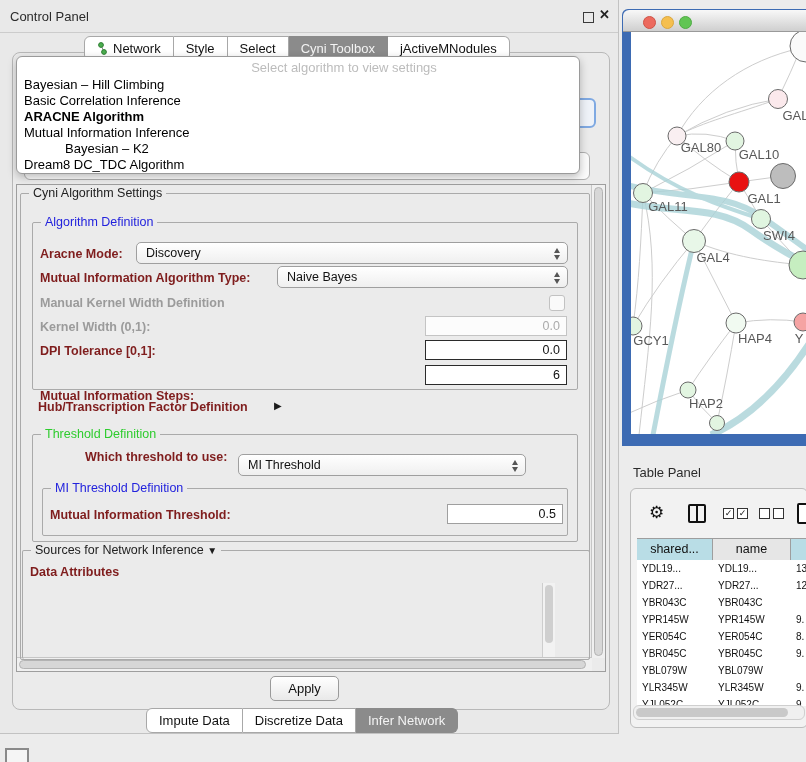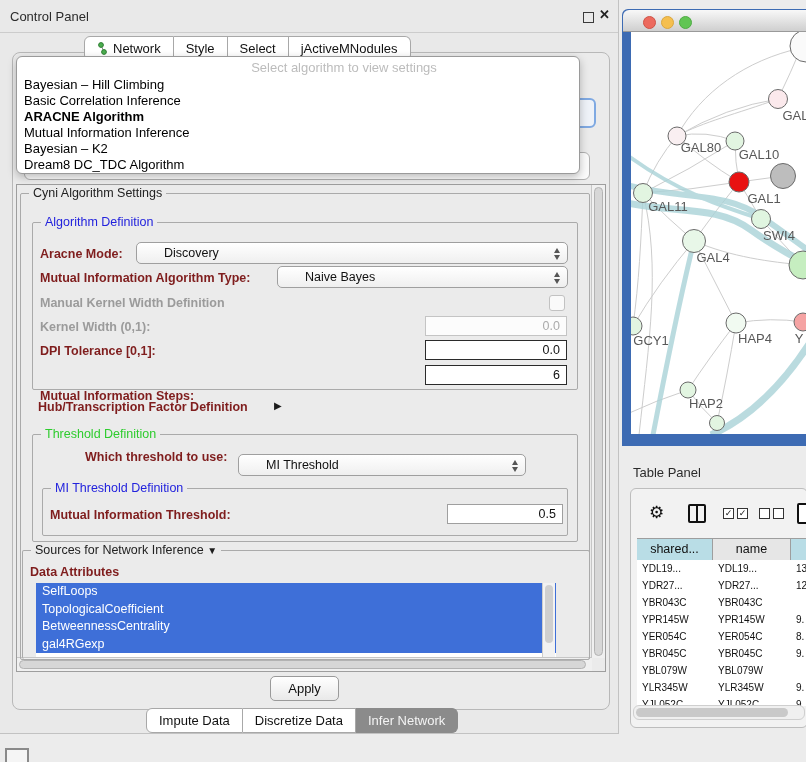--- a/index.html
+++ b/index.html
@@ -45,21 +45,21 @@
   .hscroll .thumb{position:absolute;top:2px;bottom:2px;left:2px;right:6px;background:#d7d7d7;border:1px solid #b3b3b3;border-radius:5px;}
 
   .group{position:absolute;border:1px solid #aaaaaa;border-radius:2px;}
   .gtitle{position:absolute;top:-8px;left:8px;background:#ebebeb;padding:0 4px;font-size:12.5px;color:#222;white-space:nowrap;}
   .gtitle.blue{color:#2222dd;}
   .gtitle.green{color:#2ecc2e;}
 
   .flabel{position:absolute;font-size:12.5px;font-weight:bold;color:#7f1d1d;white-space:nowrap;}
   .flabel.dis{color:#9b9b9b;}
   .combo{position:absolute;height:22px;border:1px solid #9f9f9f;border-radius:5px;background:linear-gradient(#ffffff,#efefef);
-         font-size:12.5px;color:#111;display:flex;align-items:center;padding-left:27px;box-sizing:border-box;}
+         font-size:12.5px;color:#111;display:flex;align-items:center;padding-left:9px;box-sizing:border-box;}
   .spin{position:absolute;right:6px;top:4px;width:8px;height:14px;}
   .spin:before,.spin:after{content:"";position:absolute;left:1px;border-left:3.5px solid transparent;border-right:3.5px solid transparent;}
   .spin:before{top:1px;border-bottom:5px solid #555;}
   .spin:after{bottom:1px;border-top:5px solid #555;}
   .tfield{position:absolute;height:20px;border:1.5px solid #2b2b2b;background:#fff;font-size:12.5px;color:#111;
           display:flex;align-items:center;justify-content:flex-end;padding-right:6px;box-sizing:border-box;}
   .tfield.dis{border:1px solid #c4c4c4;color:#ababab;background:#fcfcfc;}
   .checkbox{position:absolute;width:14px;height:14px;border:1px solid #c2c2c2;border-radius:3px;background:#fafafa;}
   .tri{font-size:10px;color:#1c1c1c;}
 
@@ -121,37 +121,40 @@
             <circle cx="7" cy="10" r="2.4" fill="#4caf50" stroke="#2e7d32"></circle>
           </svg></span>
         <span>Network</span>
       </div>
       <div class="tab">
         <span>Style</span>
       </div>
       <div class="tab">
         <span>Select</span>
       </div>
+      <div class="tab sel">
+        <span>Cyni Toolbox</span>
+      </div>
       <div class="tab">
         <span>jActiveMNodules</span>
       </div>
     </div>
   <div class="abs card"></div>
 
   <div class="abs combo-frag1"></div>
   <div class="abs combo-frag2">gal-filtered.sif default node</div>
 
   <div class="abs popup">
     <div class="ph">Select algorithm to view settings</div>
     <div id="dd-items">
         <div class="dd-item" style="top: 20px;">Bayesian – Hill Climbing</div>
         <div class="dd-item" style="top: 35.9px;">Basic Correlation Inference</div>
         <div class="dd-item bold" style="top: 51.8px;">ARACNE Algorithm</div>
         <div class="dd-item" style="top: 67.7px;">Mutual Information Inference</div>
-        <div class="dd-item" style="top: 83.6px;">Bayesian – K2</div>
+        <div class="dd-item" style="top: 83.6px; margin-left: 41px;">Bayesian – K2</div>
         <div class="dd-item" style="top: 99.5px;">Dream8 DC_TDC Algorithm</div>
       </div>
   </div>
 
   <div class="abs scrollpane">
     <div class="vscroll">
         <div class="thumb"></div>
       </div>
     <div class="hscroll">
         <div class="thumb"></div>
@@ -198,26 +201,20 @@
   <div class="abs group" style="left:42px;top:488px;width:524px;height:46px;">
     <span class="gtitle blue">MI Threshold Definition</span>
   </div>
   <span class="abs flabel" style="left:50px;top:508px;">Mutual Information Threshold:</span>
   <div class="abs tfield" style="left:447px;top:504px;width:116px;border-width:1px;border-color:#9f9f9f;">0.5</div>
 
   <div class="abs group" style="left:22px;top:550px;width:566px;height:108px;border-bottom:none;">
     <span class="gtitle"><span>Sources for Network Inference</span> <span class="tri">▼</span></span>
   </div>
   <span class="abs flabel" style="left:30px;top:565px;">Data Attributes</span>
-  <div class="abs attr-list" style="left:36px;top:583px;width:520px;height:74px;" id="attr-list">
-      <div class="attr-item">SelfLoops</div>
-      <div class="attr-item">TopologicalCoefficient</div>
-      <div class="attr-item">BetweennessCentrality</div>
-      <div class="attr-item">gal4RGexp</div>
-    </div>
   <div class="abs list-vscroll" style="left:542px;top:583px;height:74px;">
       <div class="thumb"></div>
     </div>
 
   <div class="abs apply-btn">Apply</div>
 
   <div class="abs bstrip">
       <div class="tab">
         <span>Impute Data</span>
       </div>

